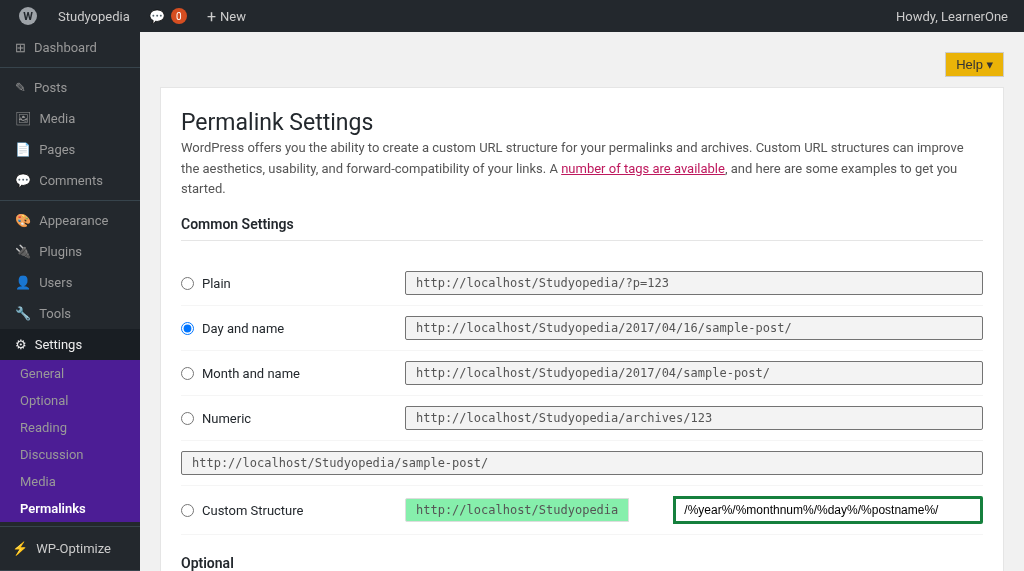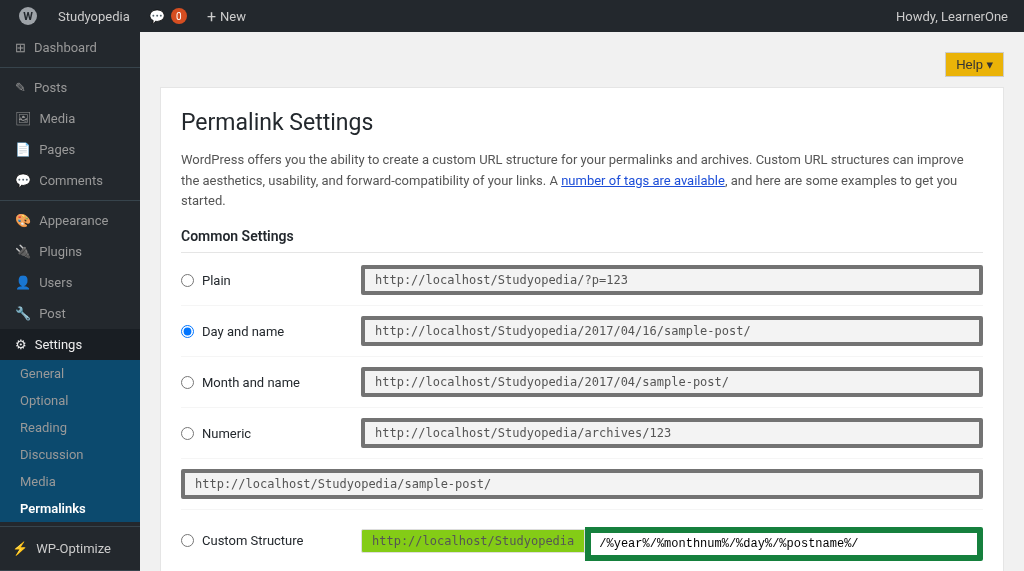--- a/index.html
+++ b/index.html
@@ -38,21 +38,21 @@
       align-items: center;
       gap: 8px;
       padding: 8px 12px;
       color: #999;
       cursor: pointer;
       font-size: 13px;
       border-left: 3px solid transparent;
     }
     .menu-item.current-parent { background: #191e23; color: #eee; }
 
-    .submenu { background: #0c4a6e; }
+    .submenu { background: #4c1d95; }
     .submenu-item {
       display: block;
       padding: 6px 12px 6px 20px;
       color: #999;
       cursor: pointer;
       font-size: 13px;
     }
     .submenu-item.current { color: #fff; font-weight: 600; }
 
     .menu-separator { height: 1px; background: #37444c; margin: 4px 0; }
@@ -73,61 +73,60 @@
       background: #eab308;
       border: 1px solid #ccc;
       padding: 4px 10px;
       font-size: 13px;
       cursor: pointer;
       border-radius: 0;
       color: #333;
       display: flex; align-items: center; gap: 4px;
     }
 
-    h1.page-title { font-size: 23px; font-weight: 400; color: #23282d; margin-bottom: 12px; line-height: 1.3; }
+    h1.page-title { font-size: 23px; font-weight: 400; color: #23282d; line-height: 1.3; }
 
     .intro-text { font-size: 13px; color: #555; line-height: 1.6; margin-bottom: 16px; }
-    .intro-text a { color: #1d4ed8; text-decoration: underline; }
-
-    h2.section-title { font-size: 14px; font-weight: 600; color: #23282d; margin-bottom: 2px; border-bottom: 1px solid #e5e5e5; padding-bottom: 8px; }
-    .settings-row { display: flex; align-items: center; padding: 10px 0; border-bottom: 1px solid #f5f5f5; }
+    .intro-text a { color: #be185d; text-decoration: underline; }
+
+    h2.section-title { font-size: 14px; font-weight: 600; color: #23282d; margin-bottom: 20px; border-bottom: 1px solid #e5e5e5; padding-bottom: 8px; }
+    .settings-row { display: flex; align-items: center; padding: 10px 0; border-bottom: 1px solid #f5f5f5; gap: 44px; }
     .settings-row:last-child { border-bottom: none; }
     .radio-label { display: flex; align-items: center; gap: 8px; min-width: 180px; font-size: 13px; color: #23282d; cursor: pointer; }
     .radio-label input[type="radio"] { margin: 0; cursor: pointer; }
 
     .url-example {
       background: #f3f3f3;
-      border: 4px solid #737373;
+      border: 1px solid #737373;
       padding: 4px 10px;
       font-size: 12px;
       color: #555;
       font-family: monospace;
       border-radius: 2px;
       flex: 1;
     }
     .custom-structure-row { align-items: center; justify-content: space-between; }
     .custom-url-base {
-      background: #84cc16;
+      background: #86efac;
       border: 1px solid #ddd;
       padding: 4px 10px;
       font-size: 12px;
       color: #555;
       font-family: monospace;
       border-radius: 2px 0 0 2px;
       white-space: nowrap;
     }
     .custom-url-input {
-      border: 6px solid #15803d;
+      border: 3px solid #15803d;
       padding: 4px 8px;
       font-size: 12px;
-      font-family: Liberation Mono, monospace;
+      font-family: Liberation Sans, sans-serif;
       flex: 1;
       outline: none;
       border-radius: 0 2px 2px 0;
-      margin-top: 7px;
     }
 
     
     .optional-section { margin-top: 20px; }
 
     
     .wp-optimize-section {
       display: flex;
       align-items: center;
       gap: 8px;
@@ -217,21 +216,21 @@
     <div class="menu-item">
       <span>🔌</span>
       <span>Plugins</span>
     </div>
     <div class="menu-item">
       <span>👤</span>
       <span>Users</span>
     </div>
     <div class="menu-item">
       <span>🔧</span>
-      <span>Post</span>
+      <span>Tools</span>
     </div>
     <div class="menu-item current-parent">
       <span>⚙</span>
       <span>Settings</span>
     </div>
 
     <div class="submenu">
       <div class="submenu-item">General</div>
       <div class="submenu-item">Optional</div>
       <div class="submenu-item">Reading</div>

